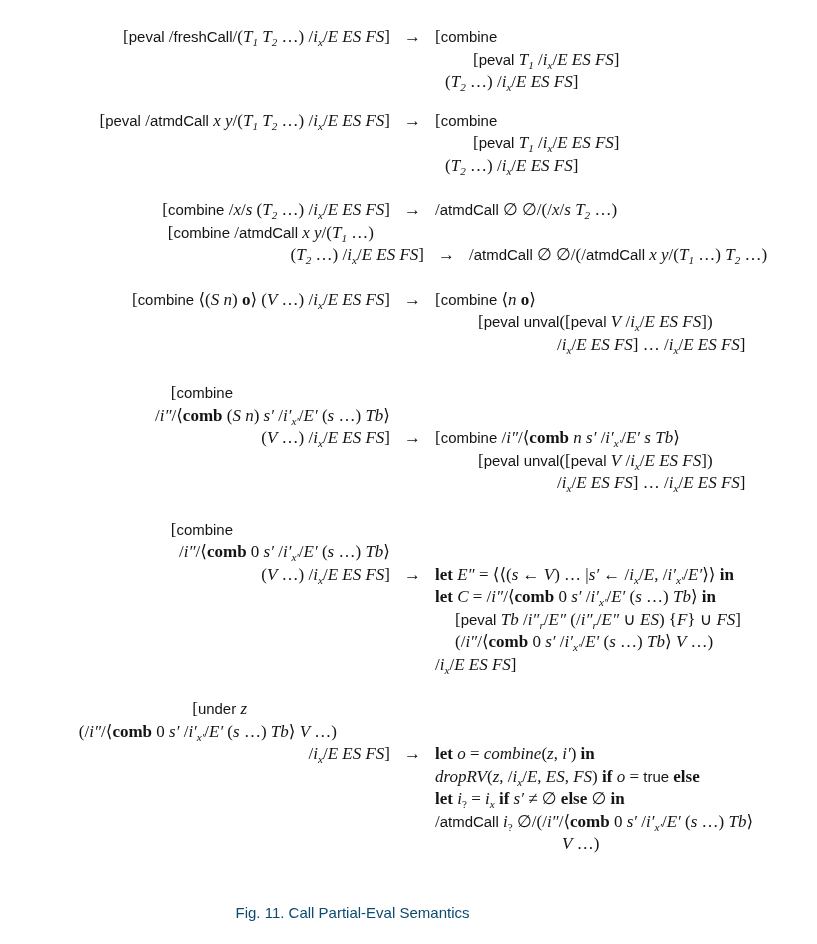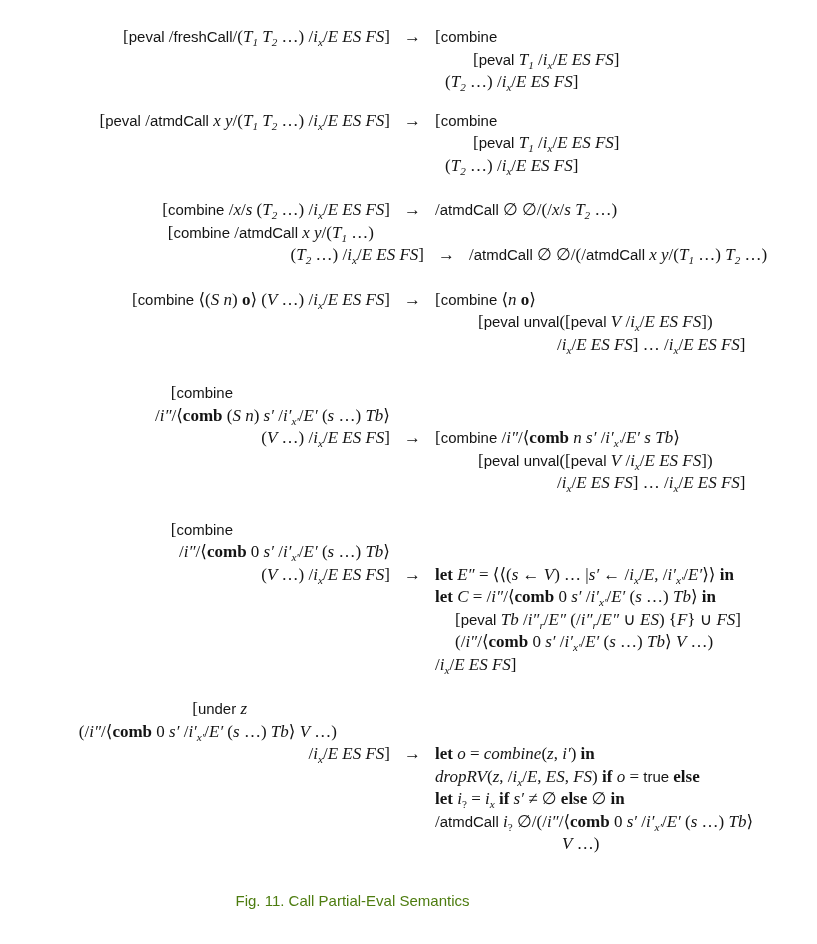--- a/index.html
+++ b/index.html
@@ -28,24 +28,24 @@
   .sr { font-style:normal; }                                   
   .sv { font-style:italic; }                                   
   .sb { font-weight:bold; font-style:normal; }                 
   .sk { font-family:"Liberation Sans", sans-serif; font-size:0.88em; }  
   sub { font-size:66%; line-height:0; }
   sub.sv { font-style:italic; }
   sub.sr { font-style:normal; }
   .caption {
     width:705px;
     text-align:center;
-    margin-top:36px;
+    margin-top:48px;
     font-family:"Liberation Sans", sans-serif;
     font-size:15px;
-    color:#4d7c0f;
+    color:#0c4a6e;
   }
 </style>
 </head>
 <body>
 
 <div class="page">
   <div class="rules">
       <div class="rule" style="margin-top: 16px;">
         <div class="lhs-upper"></div>
         <div class="lhs-last">

